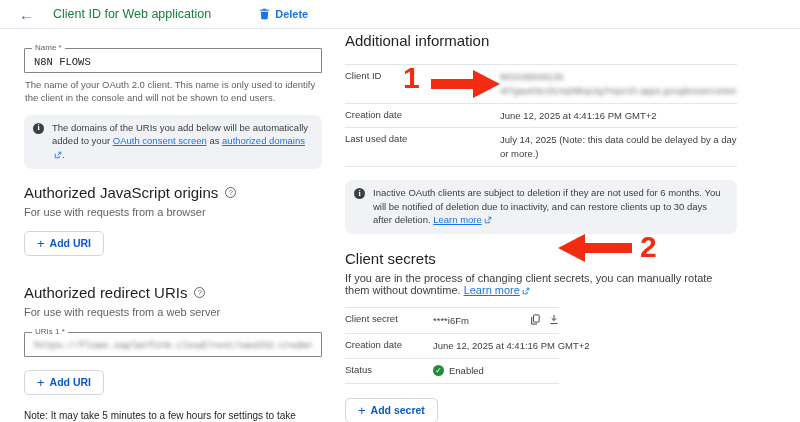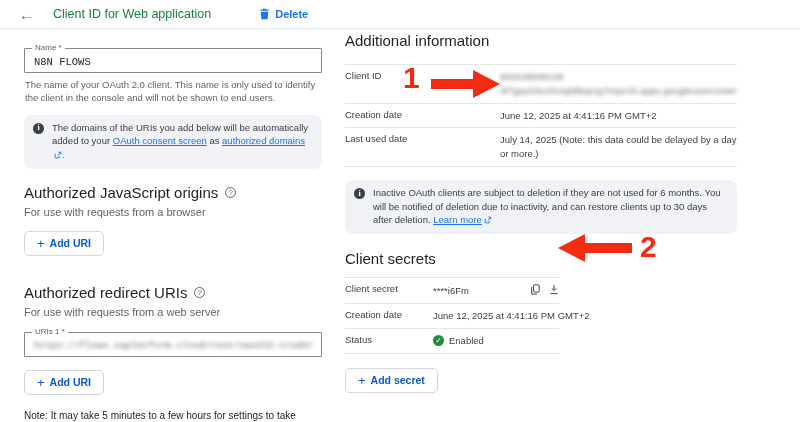--- a/index.html
+++ b/index.html
@@ -149,20 +149,24 @@
 
   <div class="notice" style="margin-top:13px;">
     <span class="info-icon">i</span>
     <span><span>Inactive OAuth clients are subject to deletion if they are not used for 6 months. You will be notified of deletion due to inactivity, and can restore clients up to 30 days after deletion. </span><a class="lnk">Learn more</a><span class="ext"><svg width="8" height="8" viewBox="0 0 10 10">
             <path d="M1.5 3.5 v5 h5 v-2.5" fill="none" stroke="#1a73e8" stroke-width="1.1"></path>
             <path d="M5.5 1.5 h3 v3 M8.5 1.5 L4.6 5.4" fill="none" stroke="#1a73e8" stroke-width="1.1"></path>
           </svg></span></span>
   </div>
 
   <h2 class="section-h mt-lg">Client secrets</h2>
+  <div class="sub" style="color:#3c4043;"><span>If you are in the process of changing client secrets, you can manually rotate them without downtime. </span><a class="lnk">Learn more</a><span class="ext"><svg width="8" height="8" viewBox="0 0 10 10">
+          <path d="M1.5 3.5 v5 h5 v-2.5" fill="none" stroke="#1a73e8" stroke-width="1.1"></path>
+          <path d="M5.5 1.5 h3 v3 M8.5 1.5 L4.6 5.4" fill="none" stroke="#1a73e8" stroke-width="1.1"></path>
+        </svg></span></div>
 
   <div class="tbl tbl-secrets" style="margin-top:10px;">
     <div class="trow">
       <div class="tlabel w-lbl-sm">Client secret</div>
       <div class="tval secret-cell">
         <span class="secret-txt">****i6Fm</span>
         <button class="icon-btn">
             <span><svg width="10" height="11" viewBox="0 0 12 13">
                 <rect x="4.2" y="1" width="6.8" height="8.6" rx="1" fill="none" stroke="#444746" stroke-width="1.2"></rect>
                 <path d="M2 3.4 v8.6 h6.4" fill="none" stroke="#444746" stroke-width="1.2"></path>

